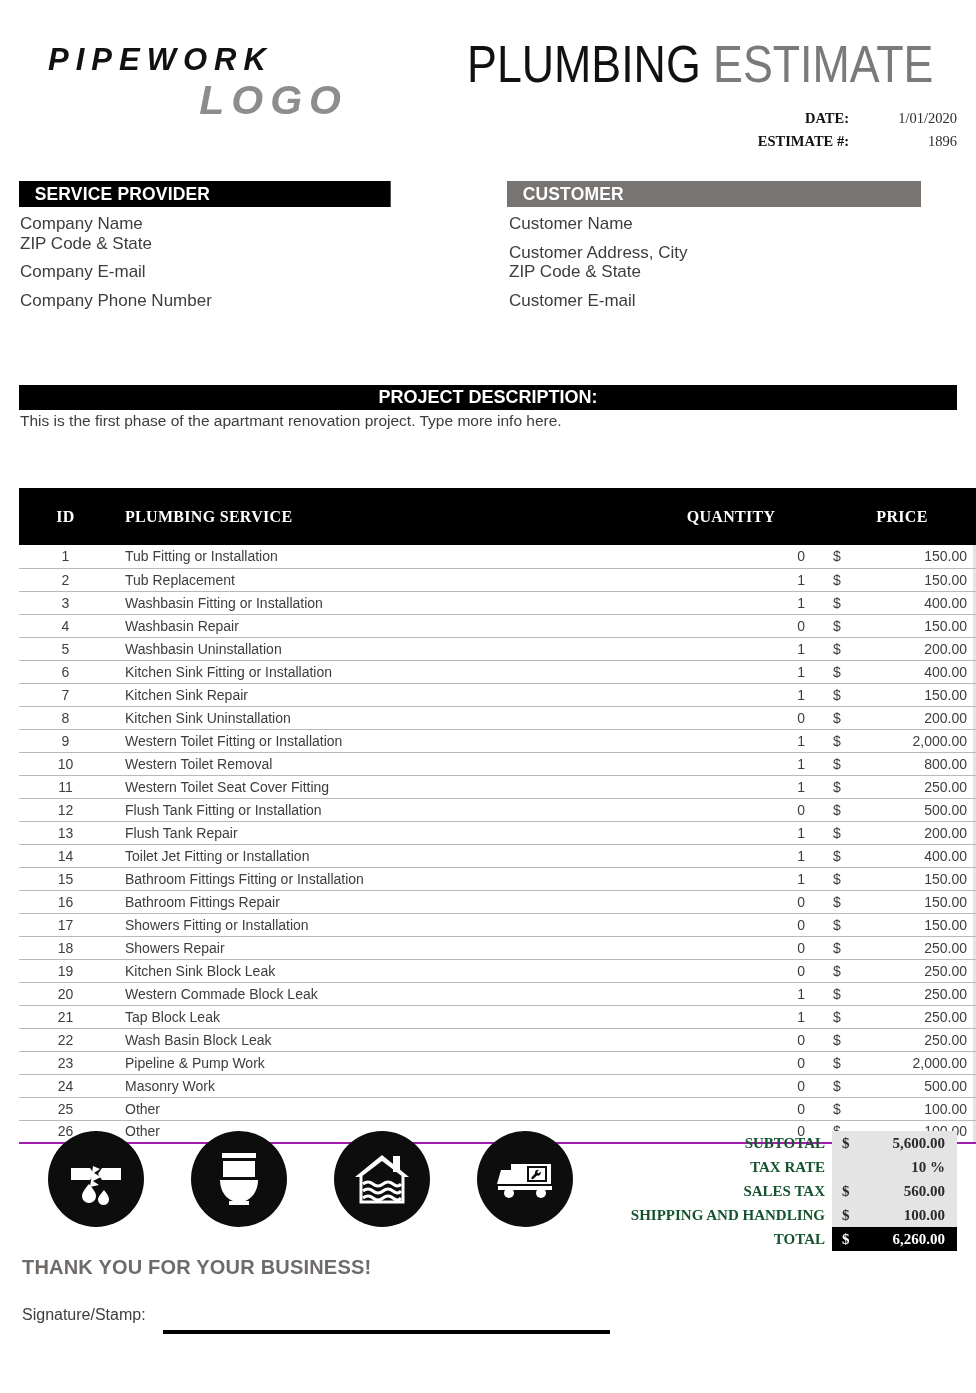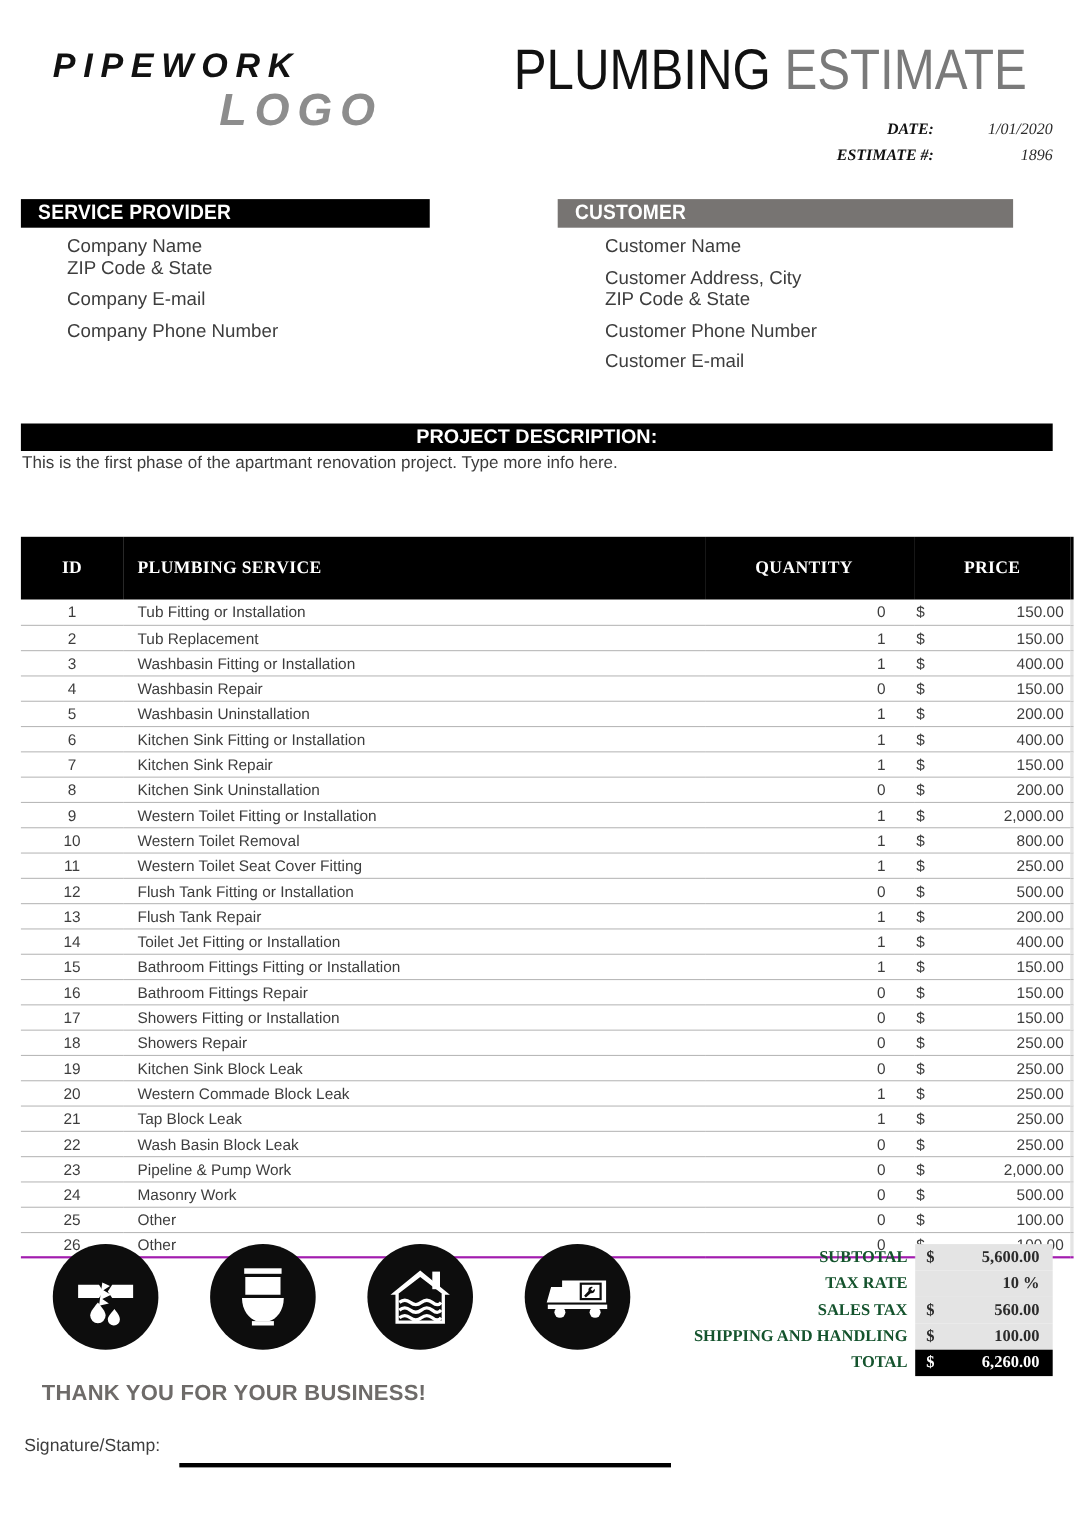--- a/index.html
+++ b/index.html
@@ -71,21 +71,20 @@
     top: 110px;
     width: 300px;
     font-family: "Liberation Serif", serif;
     font-size: 14.5px;
   }
   .meta-row {
     display: flex;
     justify-content: flex-end;
     align-items: baseline;
     margin-bottom: 6px;
-    font-style: italic;
   }
   .meta-label {
     font-weight: bold;
     color: #111111;
     text-align: right;
     width: 160px;
     padding-right: 8px;
   }
   .meta-value {
     width: 100px;
@@ -112,21 +111,21 @@
   .party-bar.customer { left: 507px; top: 181px; width: 450px; background: #777472; }
 
   .party-list {
     position: absolute;
     font-size: 17px;
     color: #3d3d3d;
     line-height: 1.03;
   }
   .party-list.provider { left: 20px; top: 215px; width: 470px; }
   .party-list.customer { left: 509px; top: 215px; width: 450px; }
-  .party-list .ln { margin-bottom: 11px; white-space: nowrap; margin-left: 41px; }
+  .party-list .ln { margin-bottom: 11px; white-space: nowrap; }
   .party-list .ln.tight { margin-bottom: 11px; }
   .party-list .ln.sub { margin-top: -9px; }
 
   
   .proj-bar {
     position: absolute;
     left: 19px;
     top: 385px;
     width: 938px;
     height: 25px;
@@ -274,21 +273,20 @@
   
   .thanks {
     position: absolute;
     left: 22px;
     top: 1256px;
     font-family: "Liberation Sans Narrow", "Liberation Sans", sans-serif;
     font-weight: bold;
     font-size: 20px;
     color: #6e6b69;
     letter-spacing: 0.2px;
-    margin-left: 16px;
   }
   .sig-label {
     position: absolute;
     left: 22px;
     top: 1306px;
     font-size: 16px;
     color: #3d3d3d;
   }
   .sig-line {
     position: absolute;
@@ -331,21 +329,20 @@
     <div class="ln sub">ZIP Code &amp; State</div>
     <div class="ln">Company E-mail</div>
     <div class="ln">Company Phone Number</div>
   </div>
 
   <div class="party-bar customer">CUSTOMER</div>
   <div class="party-list customer">
     <div class="ln">Customer Name</div>
     <div class="ln tight">Customer Address, City</div>
     <div class="ln sub">ZIP Code &amp; State</div>
-    <div class="ln">Customer Phone Number</div>
     <div class="ln">Customer E-mail</div>
   </div>
 
   <div class="proj-bar">PROJECT DESCRIPTION:</div>
   <div class="proj-text">This is the first phase of the apartmant renovation project. Type more info here.</div>
 
   <table class="items">
     <thead>
       <tr>
         <th class="c-id">ID</th>

